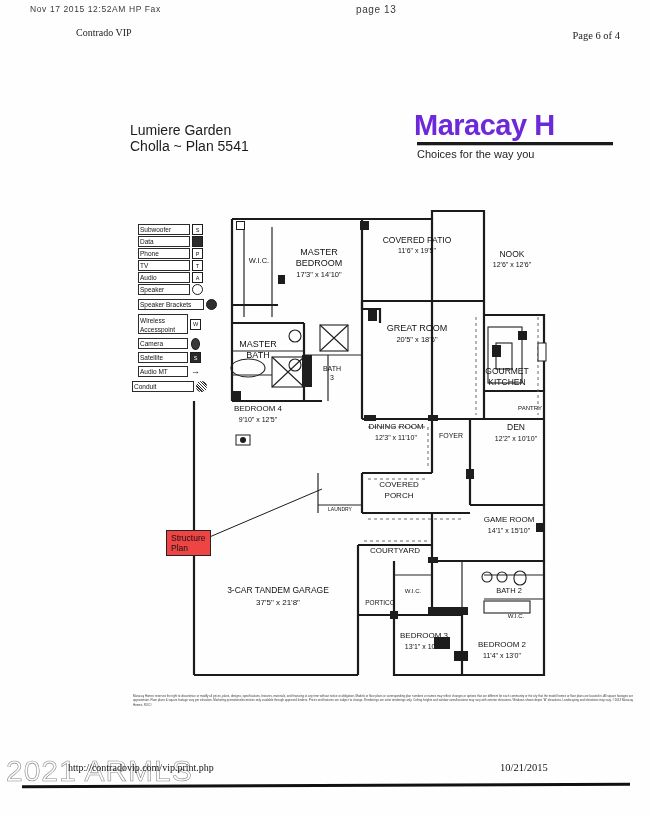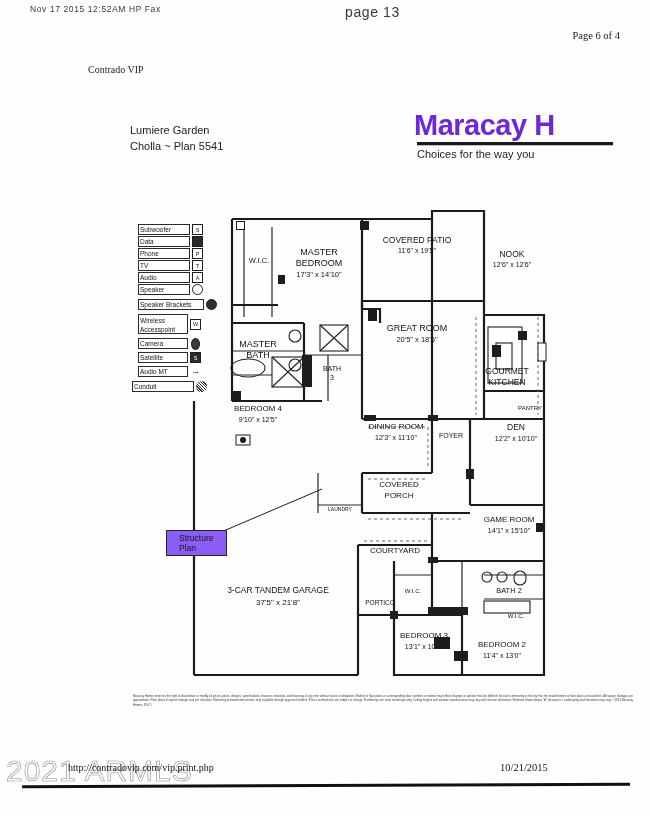--- a/index.html
+++ b/index.html
@@ -6,28 +6,28 @@
   body{
     width:650px;height:816px;position:relative;overflow:hidden;
     font-family:"Liberation Sans", sans-serif;color:#1a1a1a;
     -webkit-font-smoothing:antialiased;
   }
   .page{position:absolute;inset:0;background:#fefefe;}
 
   
   .fax-stamp{position:absolute;left:30px;top:4px;font-size:8.5px;letter-spacing:.6px;
     color:#3a3a3a;white-space:nowrap;font-family:"Liberation Sans",sans-serif;}
-  .fax-page{position:absolute;left:345px;top:4px;font-size:14px;letter-spacing:.6px;color:#3a3a3a;text-align:center;}
-  .doc-owner{position:absolute;left:88px;top:27px;font-size:10px;color:#222;
-    font-family:"Liberation Serif",serif;margin-top:37px;}
+  .fax-page{position:absolute;left:356px;top:4px;font-size:10px;letter-spacing:.6px;color:#3a3a3a;text-align:center;}
+  .doc-owner{position:absolute;left:76px;top:27px;font-size:10px;color:#222;
+    font-family:"Liberation Serif",serif;}
   .page-of{position:absolute;right:30px;top:30px;font-size:10.5px;color:#222;
     font-family:"Liberation Serif",serif;}
 
   
-  .plan-title{position:absolute;left:130px;top:122px;font-size:11px;line-height:16px;color:#1b1b1b;}
+  .plan-title{position:absolute;left:130px;top:122px;font-size:14px;line-height:16px;color:#1b1b1b;}
   .plan-title div{white-space:nowrap;}
 
   
   .brand{position:absolute;left:414px;top:110px;width:236px;overflow:hidden;}
   .brand-name{font-size:29px;line-height:30px;font-weight:bold;letter-spacing:-.5px;
     color:#6d28d9;white-space:nowrap;font-family:"Liberation Sans",sans-serif;}
   .brand-rule{height:3px;background:#1a1a1a;width:196px;margin:2px 0 3px 3px;
     box-shadow:0 1px 0 rgba(0,0,0,.25);}
   .brand-tag{font-size:11px;color:#1e1e1e;white-space:nowrap;margin-left:3px;}
 
@@ -54,21 +54,21 @@
   .sq.fill{background:#2b2b2b;color:#fff;}
   .circ{width:9px;height:9px;border:1px solid #1d1d1d;border-radius:50%;background:#fff;}
   .circ.dot{background:#2f2f2f;}
   .ell{width:7px;height:10px;border:1px solid #1d1d1d;border-radius:50%;background:#3a3a3a;}
   .hatch{width:11px;height:11px;border-radius:50%;
     background:repeating-linear-gradient(45deg,#2d2d2d 0 1px,#fff 1px 2px);}
   .arrow{font-size:9px;line-height:9px;}
 
   
   .callout{position:absolute;left:166px;top:530px;border:1px solid #242424;
-    padding:2px 12px;font-size:8.5px;line-height:10px;color:#141414;background:#8b5cf6;}
+    padding:2px 4px;font-size:8.5px;line-height:10px;color:#141414;background:#ef4444;}
 
   
   .disclaimer{position:absolute;left:133px;top:694px;width:500px;font-size:2.9px;
     line-height:4.4px;color:#3b3b3b;text-align:justify;}
 
   
   .foot-url{position:absolute;left:68px;top:762px;font-size:10px;color:#151515;
     font-family:"Liberation Serif",serif;text-align:center;}
   .foot-date{position:absolute;left:500px;top:762px;font-size:10.5px;color:#151515;
     font-family:"Liberation Serif",serif;}

